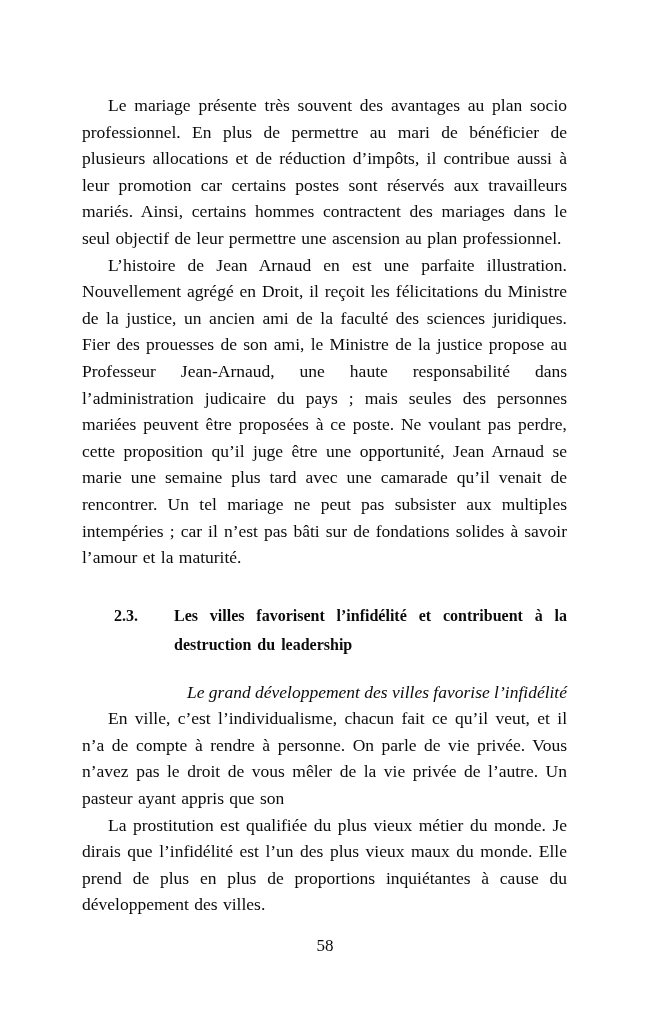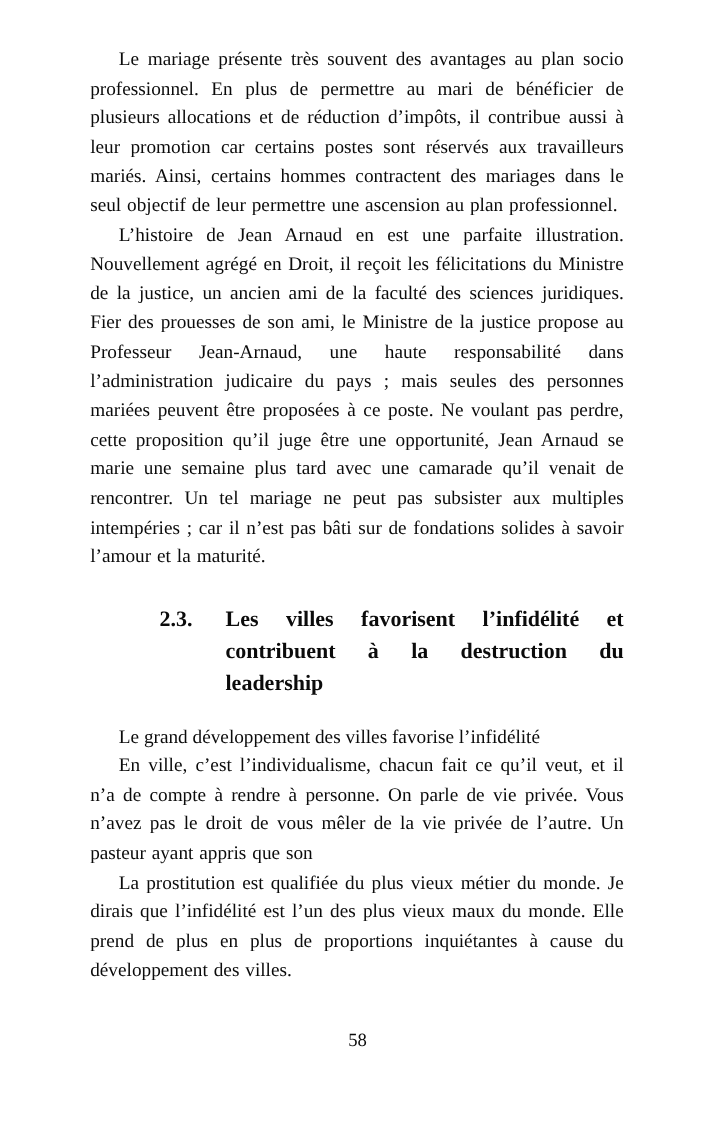--- a/index.html
+++ b/index.html
@@ -9,52 +9,54 @@
     background: #ffffff;
     font-family: "Liberation Serif", serif;
     color: #0b0b0b;
     position: relative;
     overflow: hidden;
   }
   .page {
     box-sizing: border-box;
     width: 650px;
     height: 1036px;
-    padding: 40px 83px 0 82px;
+    padding: 92px 83px 0 82px;
     position: relative;
   }
   p.body-par {
     margin: 0;
     font-size: 17.5px;
     line-height: 26.6px;
     text-align: justify;
     text-indent: 26px;
     word-spacing: 1px;
   }
   .section-heading {
     display: flex;
-    margin: 30px 0 20px 63px;
+    margin: 30px 0 20px 32px;
     font-weight: bold;
-    font-size: 20px;
+    font-size: 16px;
     line-height: 29px;
   }
   .section-num {
     flex: 0 0 60px;
     width: 60px;
   }
   .section-heading-text {
     flex: 1;
     text-align: justify;
     word-spacing: 2px;
   }
   p.italic-lead {
     margin: 0;
     font-size: 17.5px;
     line-height: 26.6px;
+    font-style: italic;
     text-indent: 26px;
+    text-align: right;
   }
   .page-number {
     position: absolute;
     left: 0;
     right: 0;
     bottom: 80px;
     text-align: center;
     font-size: 17px;
   }
 </style>

